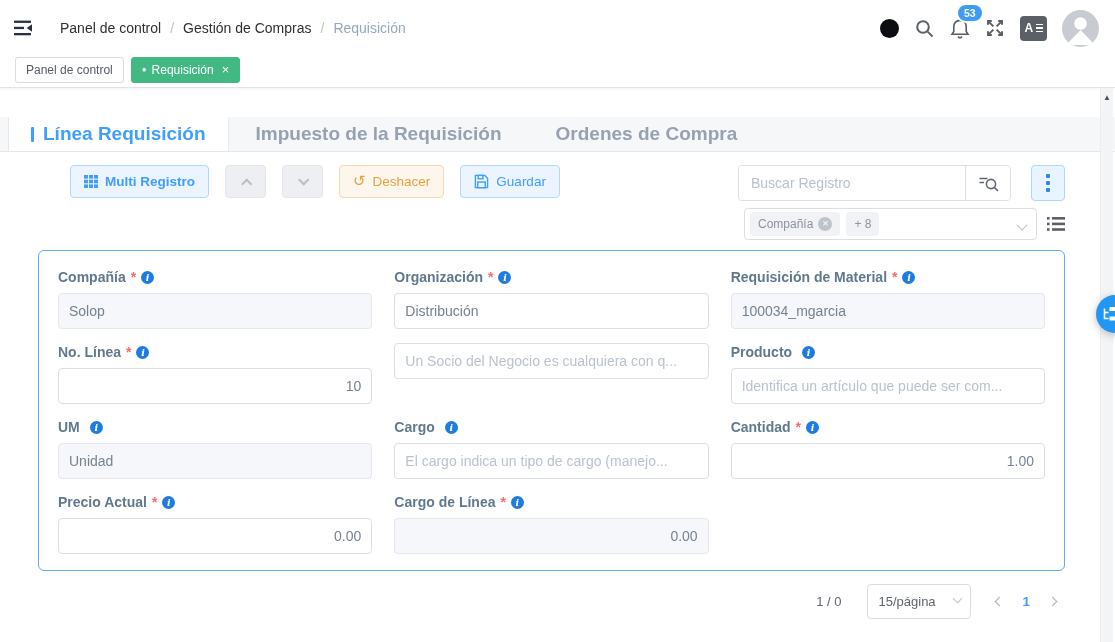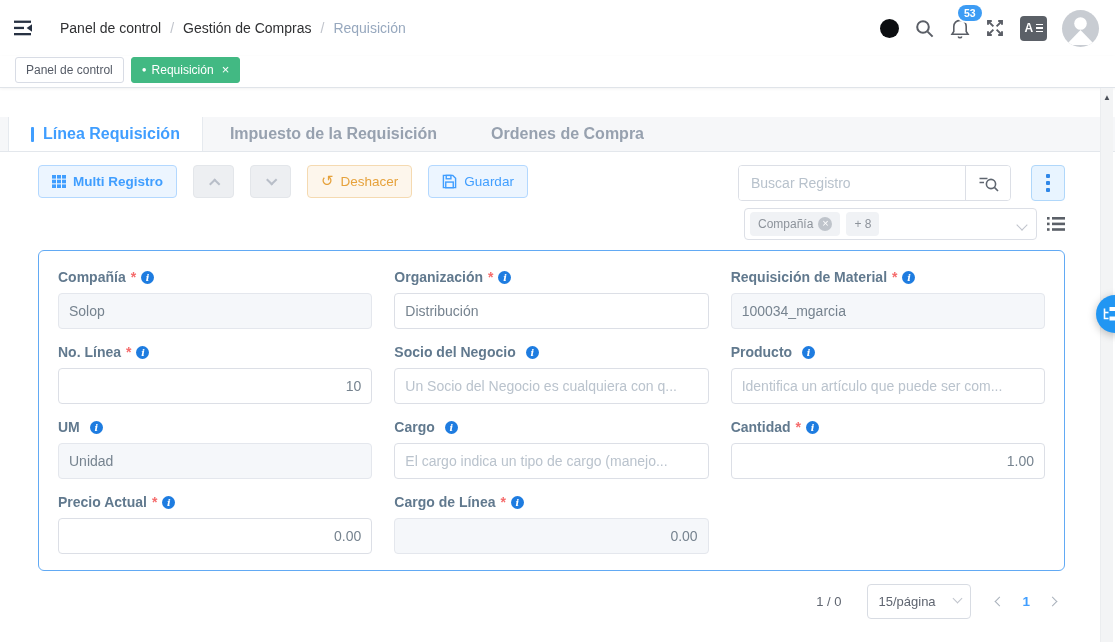--- a/index.html
+++ b/index.html
@@ -36,29 +36,29 @@
     display:flex; align-items:center; gap:7px; padding:0 15px 4px; }
   .tag{ height:26px; display:inline-flex; align-items:center; font-size:12px; padding:0 10px;
     border-radius:3px; cursor:pointer; }
   .tag-plain{ background:#fff; border:1px solid #d8dce5; color:#555b66; }
   .tag-active{ background:#42b983; color:#fff; border:1px solid #42b983; gap:5px; }
   .tag-dot{ font-size:8px; line-height:1; }
   .tag-x{ font-size:13px; margin-left:3px; cursor:pointer; }
 
   
   .record-tabs{ margin-top:29px; height:35px; background:#f6f7f9; border-bottom:1px solid #e3e7ec;
-    display:flex; align-items:stretch; font-size:16px; }
+    display:flex; align-items:stretch; font-size:19px; }
   .rtab{ display:flex; align-items:center; padding:0 27px; color:#97a1af; font-weight:600; cursor:pointer; }
   .rtab.active{ background:#fff; color:#409eff; margin-left:8px; padding:0 22px;
     border-left:1px solid #e6eaef; border-right:1px solid #e6eaef; }
   .rtab .bar{ width:3px; height:15px; background:#409eff; border-radius:1px; margin-right:9px; }
 
   
   .toolbar-row{ margin-top:13px; padding:0 50px 0 38px; display:flex; justify-content:space-between; align-items:flex-start; }
-  .tb-left{ display:flex; gap:16px; }
+  .tb-left{ display:flex; gap:16px;margin-left:32px; }
   .btn{ height:33px; border-radius:4px; font-size:13.5px; padding:0 13px; display:inline-flex;
     align-items:center; gap:7px; border:1px solid transparent; cursor:pointer; background:#fff; }
   .btn-primary{ background:#ecf5ff; border-color:#b3d8ff; color:#409eff; }
   .btn-bold{ font-weight:700; }
   .btn-warning{ background:#fdf6ec; border-color:#f5dab1; color:#e6a23c; }
   .btn-disabled{ background:#edeff2; border-color:#e3e6ea; width:41px; justify-content:center; cursor:not-allowed; }
   .chev{ display:inline-block; width:8px; height:8px; border-top:2px solid #b8bec8; border-right:2px solid #b8bec8; }
   .chev-up{ transform:rotate(-45deg) translate(-1px,2px); }
   .chev-down{ transform:rotate(135deg) translate(-2px,1px); }
   .undo-glyph{ font-family:"DejaVu Sans", sans-serif; font-size:15px; line-height:1; }
@@ -322,25 +322,20 @@
     <div class="field">
       <div class="field-label">
         <span>No. Línea</span>
         <span class="req">*</span>
         <span class="info-icon"></span>
       </div>
       <input class="num" value="10" style="">
     </div>
 
     <div class="field">
-      <div class="field-label">
-        <span>Socio del Negocio</span>
-        <span class="req"></span>
-        <span class="info-icon"></span>
-      </div>
       <input placeholder="Un Socio del Negocio es cualquiera con q..." style="">
     </div>
 
     <div class="field">
       <div class="field-label">
         <span>Producto</span>
         <span class="req"></span>
         <span class="info-icon"></span>
       </div>
       <input placeholder="Identifica un artículo que puede ser com..." style="">

